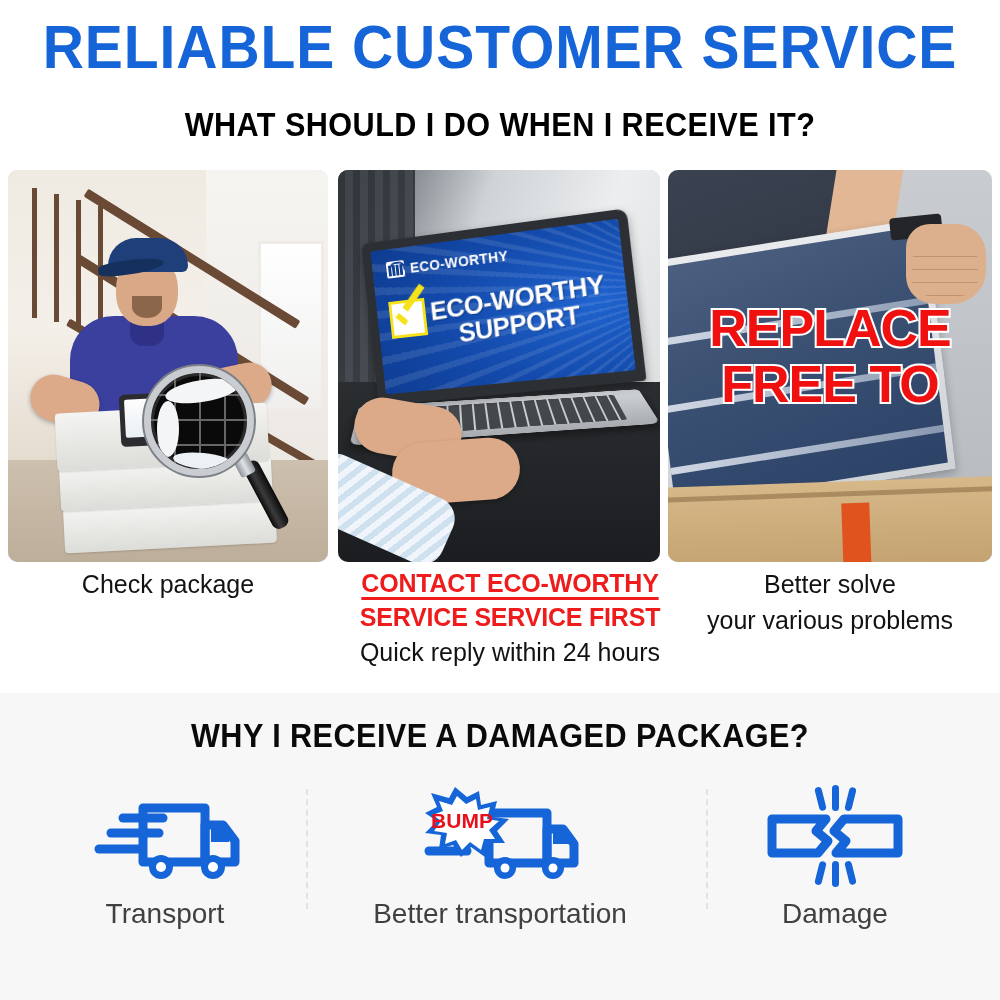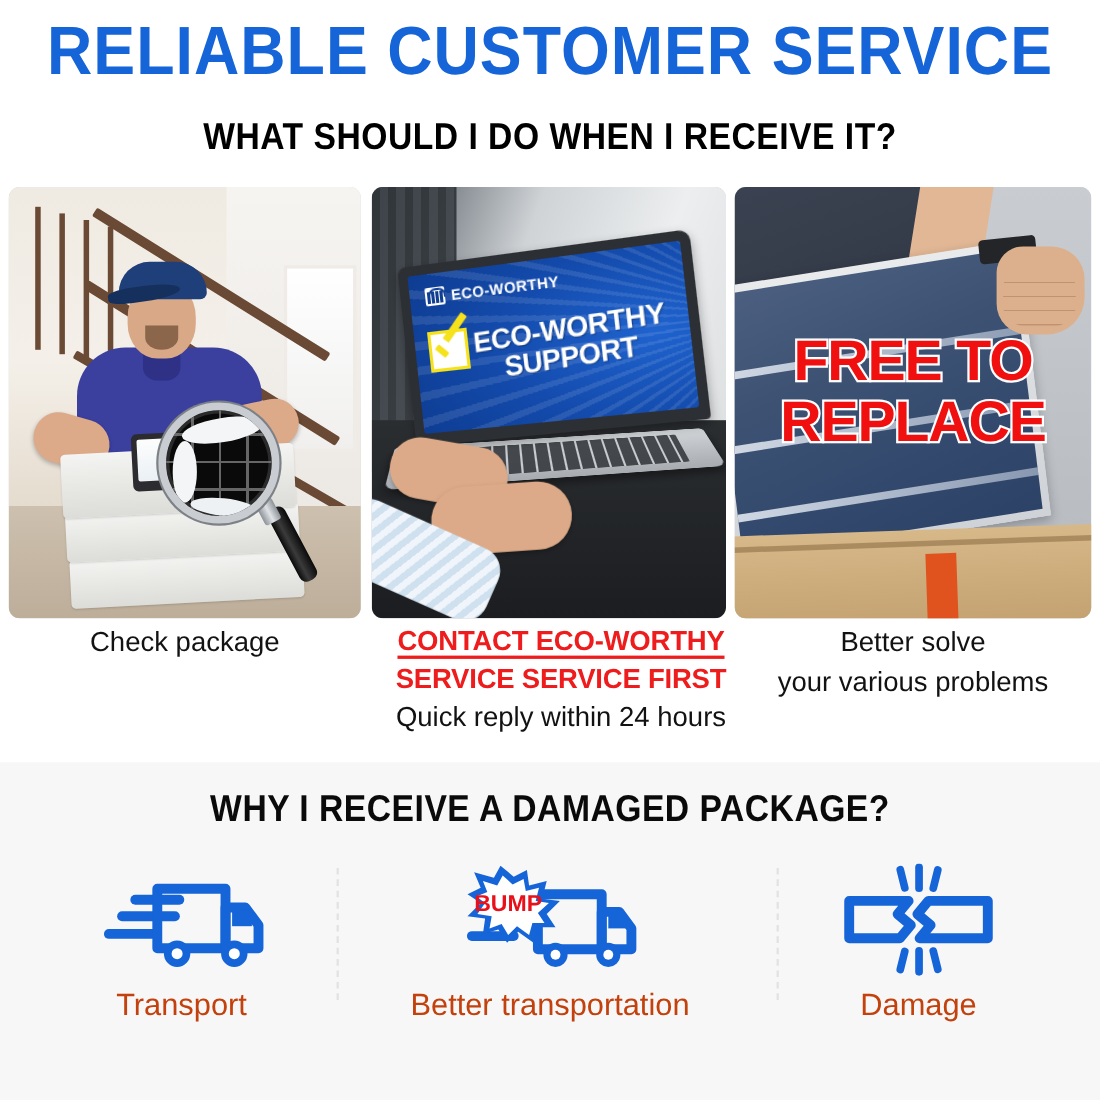--- a/index.html
+++ b/index.html
@@ -366,21 +366,21 @@
   .feat-row{position:absolute;left:0;top:92px;width:1000px;height:200px;}
   .feat{
     position:absolute;top:0;width:306px;height:200px;
     display:flex;flex-direction:column;align-items:center;
   }
   .f1{left:12px;}
   .f2{left:347px;}
   .f3{left:682px;}
   .feat-icon{height:112px;display:flex;align-items:center;justify-content:center;}
   .feat-label{
-    font-size:28px;line-height:34px;color:#c2410c;text-align:center;
+    font-size:28px;line-height:34px;color:#404040;text-align:center;
     white-space:nowrap;
   }
   .divider{
     position:absolute;top:96px;width:0;height:120px;
     border-left:2px dashed #e2e2e2;
   }
   .d1{left:306px;}
   .d2{left:706px;}
 </style>
 </head>
@@ -472,22 +472,22 @@
         </div>
       </div>
       <div class="handle-grip"></div>
       <div class="fist"></div>
       <div class="fist-lines"></div>
       <div class="carton">
         <div class="carton-edge"></div>
         <div class="carton-tape"></div>
       </div>
       <div class="free-replace">
+        <div>REPLACE</div>
         <div>FREE TO</div>
-        <div>REPLACE</div>
       </div>
     </div>
   </div>
 
   <div class="captions">
     <div class="cap cap1">
       <div class="cap-line">Check package</div>
     </div>
     <div class="cap cap2">
       <div class="cap-red u">CONTACT ECO-WORTHY</div>

